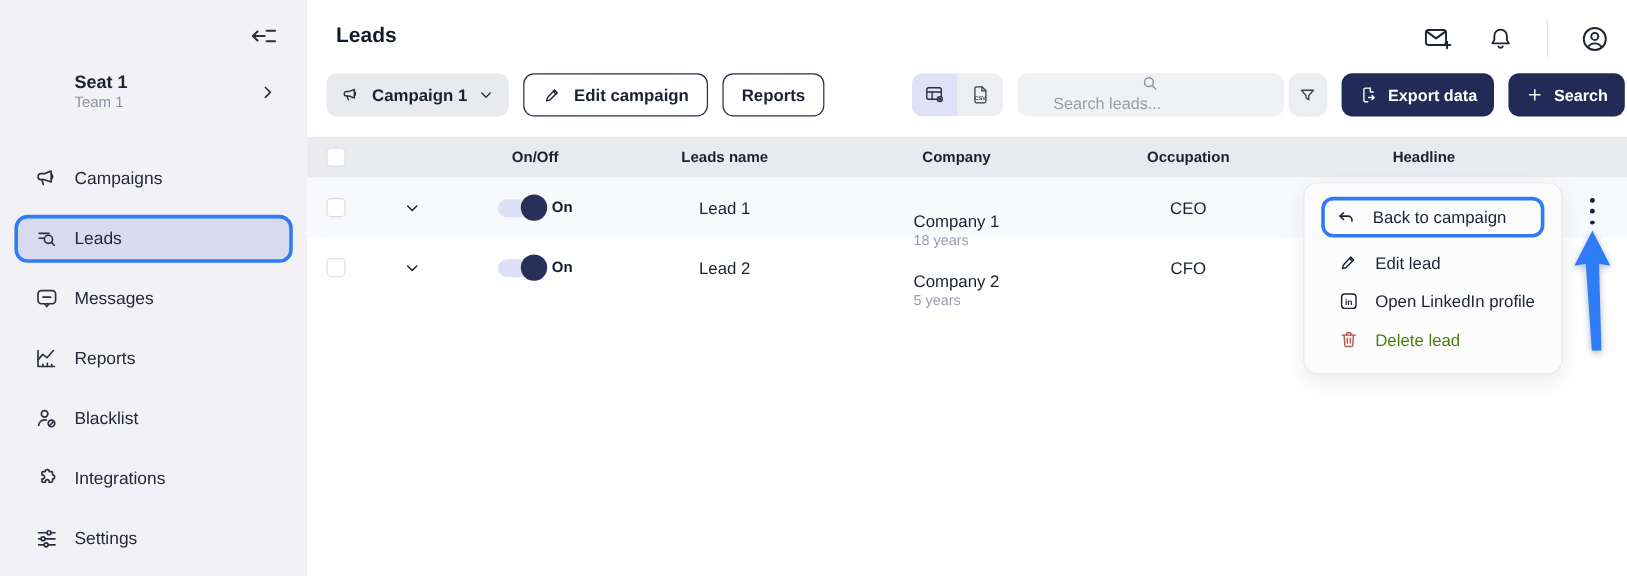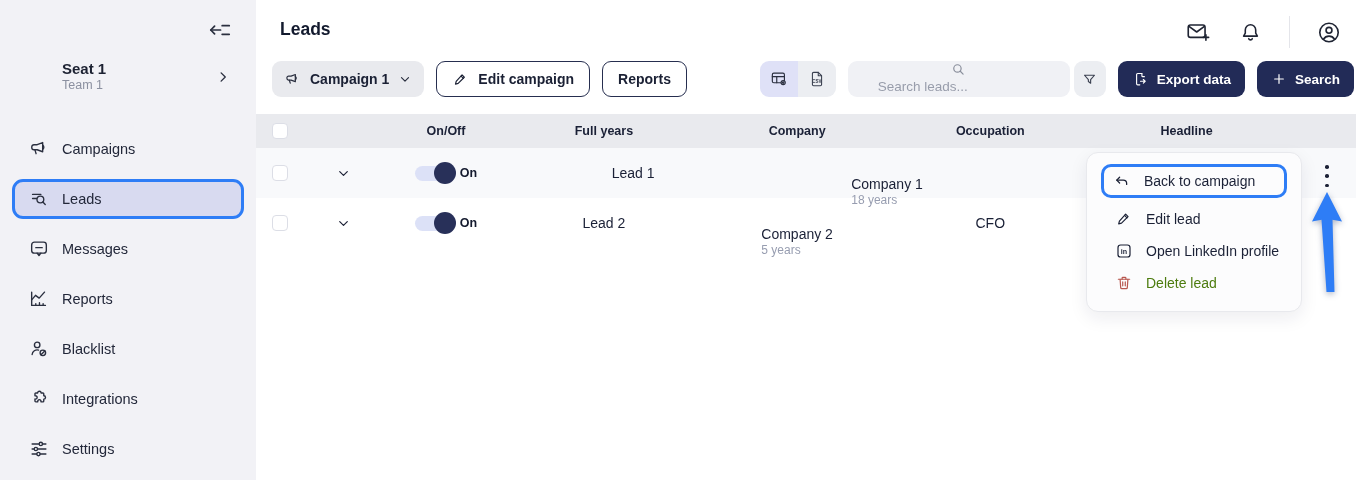--- a/index.html
+++ b/index.html
@@ -288,21 +288,21 @@
     </div>
   </div>
 
   <div class="table">
     <div class="trow thead">
       <div class="c-cb">
           <div class="cb"></div>
         </div>
       <div class="c-chev"></div>
       <div class="c-onoff">On/Off</div>
-      <div class="c-name">Full years</div>
+      <div class="c-name">Leads name</div>
       <div class="c-comp">Company</div>
       <div class="c-occ">Occupation</div>
       <div class="c-head">Headline</div>
       <div class="c-kebab"></div>
     </div>
 
     <div class="trow tr alt">
       <div class="c-cb">
           <div class="cb"></div>
         </div>
@@ -317,20 +317,21 @@
           </div>
         <span class="toggle-lbl">On</span>
       </div>
       <div class="c-name">Lead 1</div>
       <div class="c-comp">
         <div class="comp-block">
           <div class="comp-name">Company 1</div>
           <div class="comp-sub">18 years</div>
         </div>
       </div>
+      <div class="c-occ">CEO</div>
       <div class="c-head"></div>
       <div class="c-kebab"></div>
     </div>
 
     <div class="trow tr">
       <div class="c-cb">
           <div class="cb"></div>
         </div>
       <div class="c-chev">
         <svg width="13" height="13" viewBox="0 0 24 24" fill="none" stroke="#1c2136" stroke-width="2.2" stroke-linecap="round" stroke-linejoin="round">

